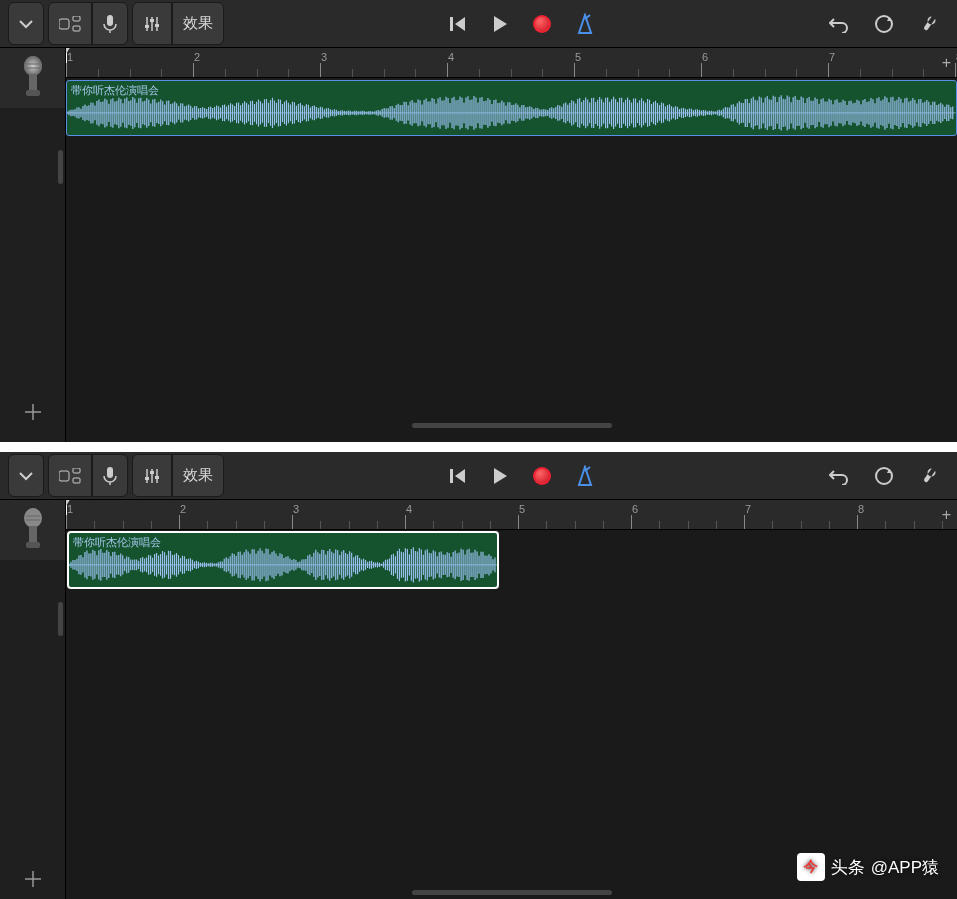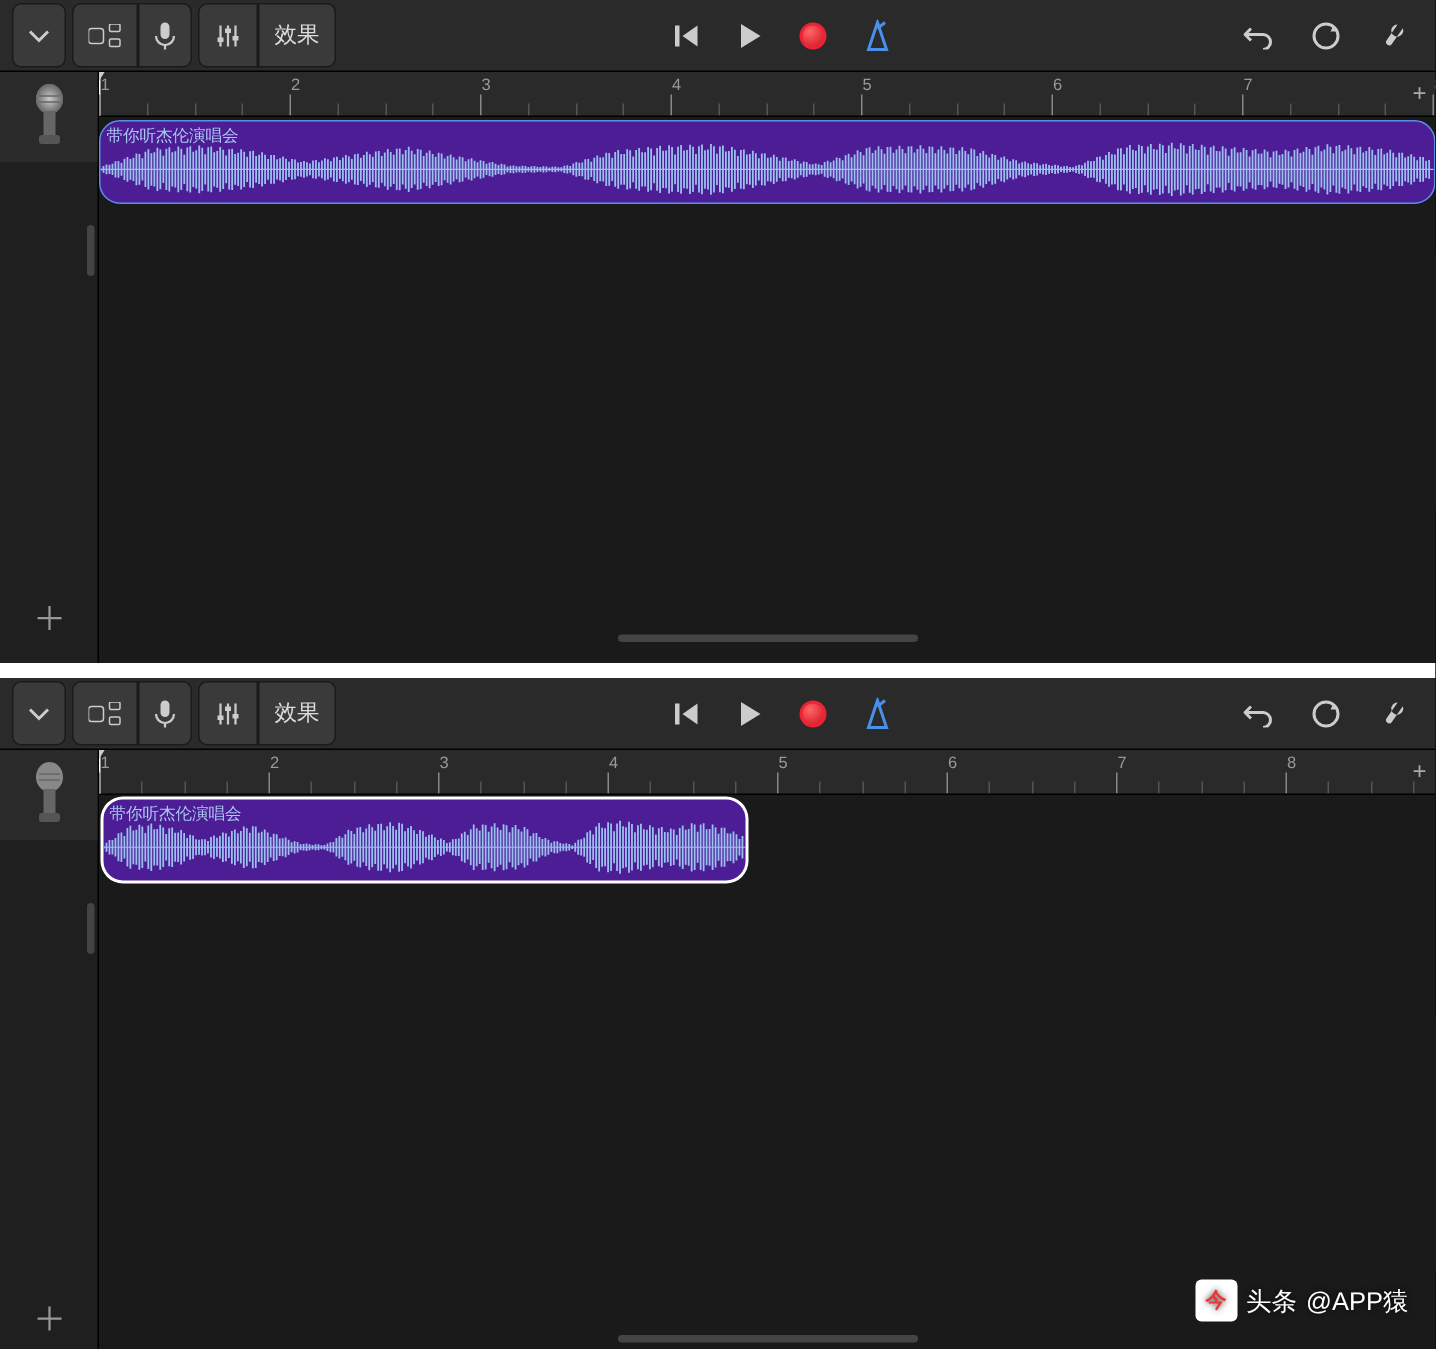--- a/index.html
+++ b/index.html
@@ -24,21 +24,21 @@
 .sidebar-fill{flex:1}
 .add-btn{height:60px;display:flex;align-items:center;justify-content:center;color:#888;font-size:28px;cursor:pointer}
 .main{flex:1;display:flex;flex-direction:column;background:#1a1a1a;position:relative}
 .ruler{height:30px;background:#2a2a2a;position:relative;border-bottom:1px solid #000;overflow:hidden}
 .ruler::before{content:'';position:absolute;right:4px;top:7px;width:14px;height:14px;color:#888}
 .ruler-plus{position:absolute;right:6px;top:6px;color:#aaa;font-size:16px;cursor:pointer}
 .tick{position:absolute;bottom:0;width:1px;height:8px;background:#555}
 .tick.major{height:14px;background:#888}
 .tick-label{position:absolute;bottom:14px;font-size:11px;color:#999;transform:translateX(-3px)}
 .tracks{flex:1;position:relative;overflow:hidden}
-.clip{position:absolute;top:2px;height:56px;background:#4c1d95;border:1px solid #5a8fe8;border-radius:14px;overflow:hidden}
+.clip{position:absolute;top:2px;height:56px;background:#14532d;border:1px solid #5a8fe8;border-radius:3px;overflow:hidden}
 .clip.selected{border:1px solid #fff;box-shadow:0 0 0 1px #fff}
 .clip-label{font-size:11px;color:#a8c8f0;padding:2px 4px;position:absolute;top:0;left:0;z-index:2}
 .wave{position:absolute;inset:0;top:0}
 .playhead{position:absolute;top:0;left:0;width:1px;height:30px;background:#fff}
 .playhead::before{content:'';position:absolute;top:-2px;left:-5px;border:5px solid transparent;border-top:8px solid #ccc}
 .sidebar-scroll{position:absolute;left:58px;width:5px;height:34px;background:#444;border-radius:3px}
 .bottom-scroll{position:absolute;bottom:14px;left:50%;transform:translateX(-50%);width:200px;height:5px;background:#444;border-radius:3px}
 .watermark{position:absolute;right:18px;bottom:28px;color:#fff;font-size:17px;display:flex;align-items:center;gap:6px;text-shadow:0 0 4px rgba(0,0,0,0.8)}
 .wm-logo{width:28px;height:28px;background:#fff;border-radius:4px;display:flex;align-items:center;justify-content:center;color:#e33;font-size:14px;font-weight:bold}
 .gap{height:10px;background:#fff;width:957px}

